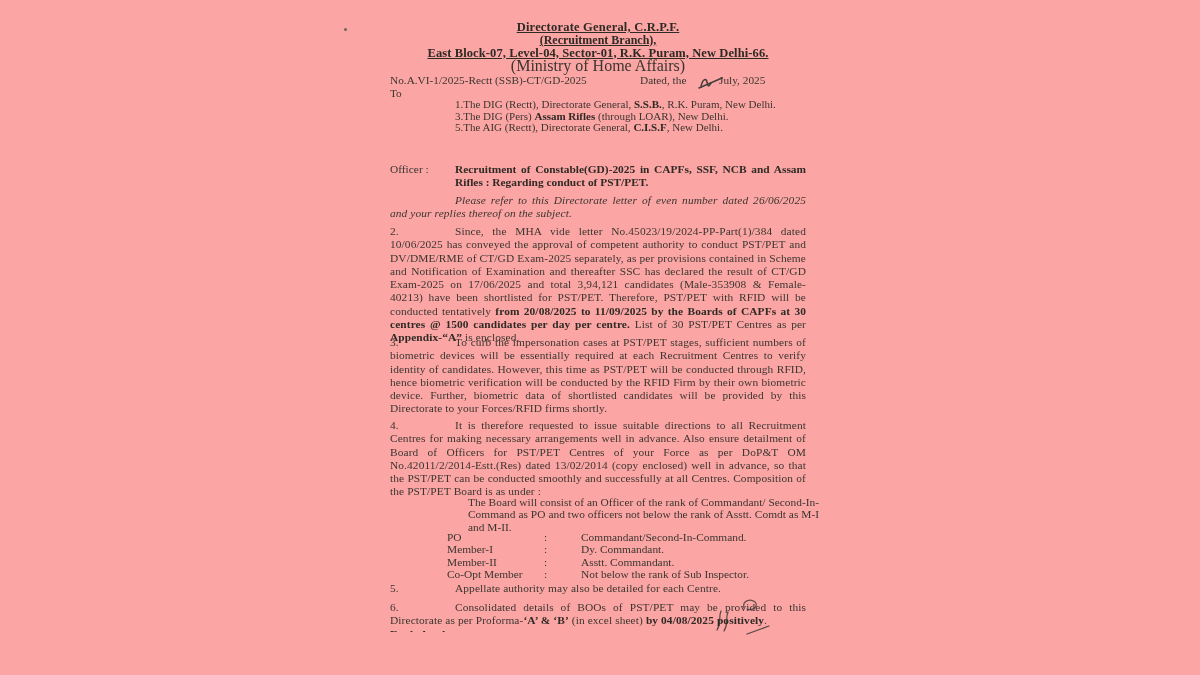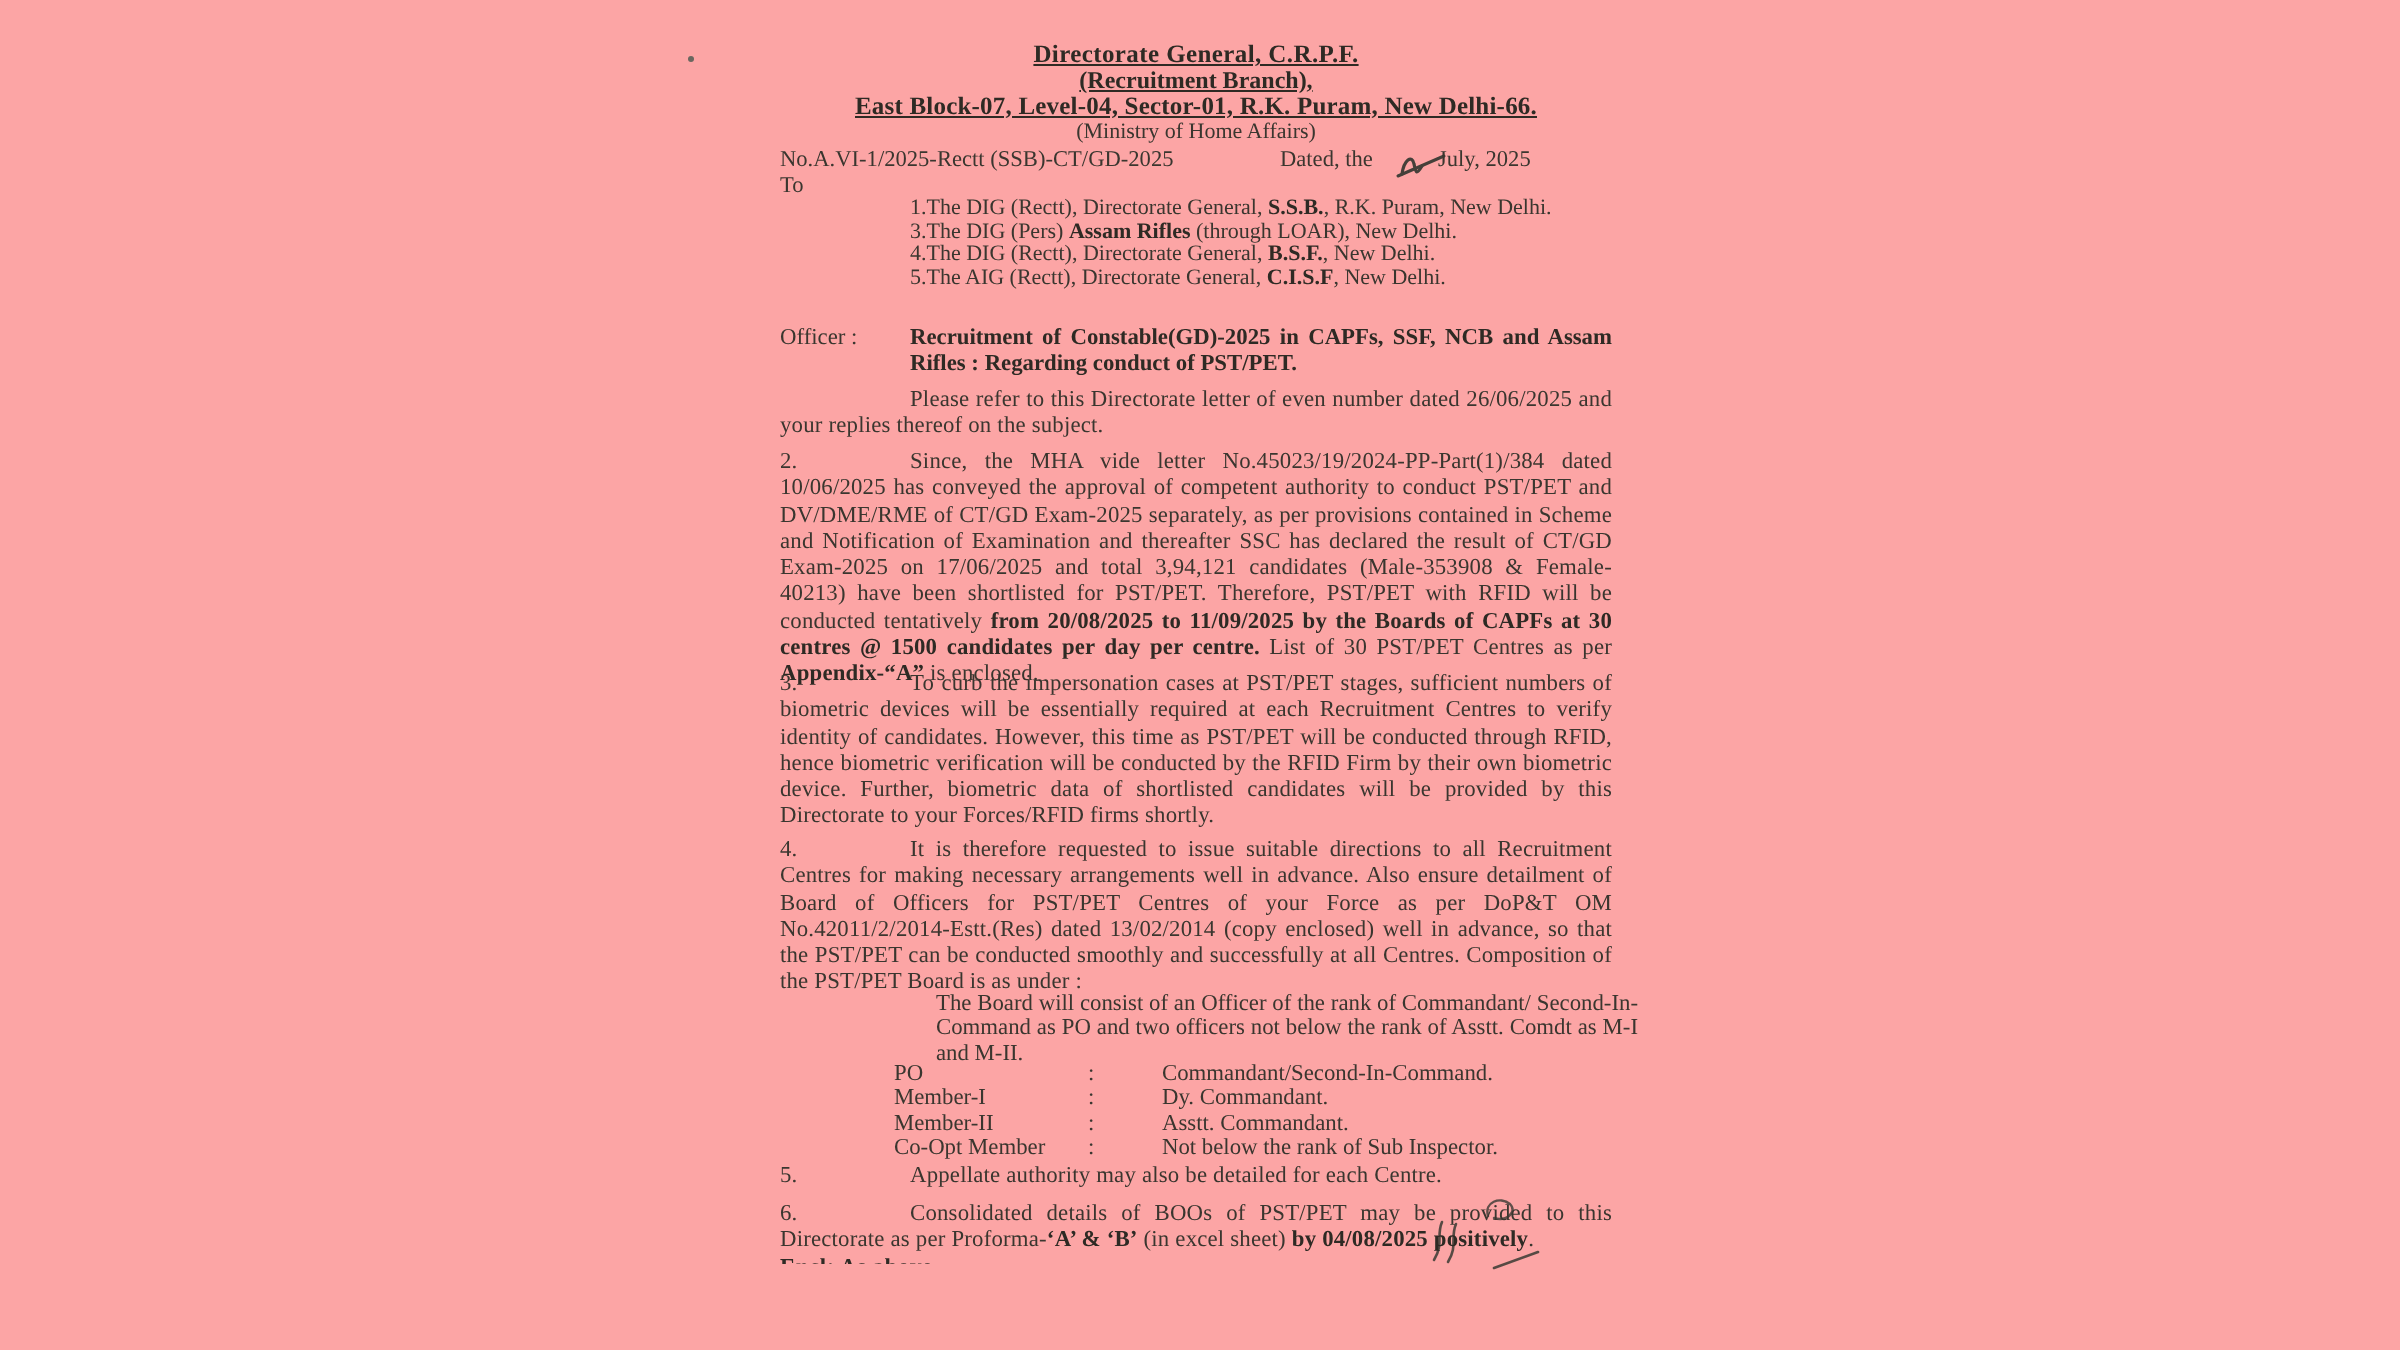--- a/index.html
+++ b/index.html
@@ -9,40 +9,40 @@
   }
   .col{position:absolute;left:390px;top:21px;width:416px;}
   .blk{position:absolute;left:0;width:416px;}
   .b{font-weight:bold;color:#2e2a24;}
   .u{text-decoration:underline;}
   
   .hdr{top:0;text-align:center;color:#2b2722;}
   .h1{font-size:12.5px;line-height:13px;letter-spacing:.2px;}
   .h2{font-size:12px;line-height:12.5px;}
   .h3{font-size:12.5px;line-height:13px;letter-spacing:.1px;}
-  .h4{font-size:11px;line-height:12px;font-weight:normal;color:#3a362f;}
+  .h4{font-size:16px;line-height:12px;font-weight:normal;color:#3a362f;}
   
   .refline{top:53px;height:14px;font-size:11.3px;}
   .refline span{position:absolute;white-space:nowrap;}
   .refnum{left:0;}
   .dated{left:250px;}
   .datesuffix{left:329px;}
   .toline{top:66px;font-size:11.3px;}
   
   .addr{top:78px;padding-left:65px;font-size:11px;line-height:11.6px;}
   .addr div{white-space:nowrap;}
   
   .subject{top:142px;display:flex;font-size:11.4px;line-height:13.2px;}
   .subject .lbl{width:65px;flex:none;}
   .subject .txt{flex:1;text-align:justify;font-weight:bold;color:#2e2a24;}
   
   .para{font-size:11.4px;line-height:13.3px;text-align:justify;letter-spacing:.1px;}
   .para .pnum{position:absolute;left:0;top:0;}
   .para .ptxt{text-indent:65px;}
-  .intro{top:173px;}
+  .intro{top:173px;font-style:italic;}
   .p2{top:204px;}
   .p3{top:315px;}
   .p4{top:398px;}
   .board{top:475px;left:78px;width:351px;font-size:11.4px;line-height:12.4px;text-align:justify;}
   .btable{top:510px;left:57px;width:359px;font-size:11.4px;line-height:12.3px;}
   .brow{display:flex;}
   .brole{width:97px;flex:none;}
   .bsep{width:37px;flex:none;}
   .p5{top:561px;}
   .p6{top:580px;}
@@ -85,21 +85,20 @@
       <span class="refnum">No.A.VI-1/2025-Rectt (SSB)-CT/GD-2025</span>
       <span class="dated">Dated, the</span>
       <span class="datesuffix">July, 2025</span>
     </div>
 
     <div class="blk toline">To</div>
 
     <div class="blk addr">
       <div><span>1.The DIG (Rectt), Directorate General, </span><span class="b">S.S.B.</span><span>, R.K. Puram, New Delhi.</span></div>
       <div><span>3.The DIG (Pers) </span><span class="b">Assam Rifles</span><span> (through LOAR), New Delhi.</span></div>
-      <div><span>4.The DIG (Rectt), Directorate General, </span><span class="b">B.S.F.</span><span>, New Delhi.</span></div>
       <div><span>5.The AIG (Rectt), Directorate General, </span><span class="b">C.I.S.F</span><span>, New Delhi.</span></div>
     </div>
 
     <div class="blk subject">
       <span class="lbl">Officer :</span>
       <div class="txt">Recruitment of Constable(GD)-2025 in CAPFs, SSF, NCB and Assam Rifles : Regarding conduct of PST/PET.</div>
     </div>
 
     <div class="blk para intro">
       <div class="ptxt">Please refer to this Directorate letter of even number dated 26/06/2025 and your replies thereof on the subject.</div>

